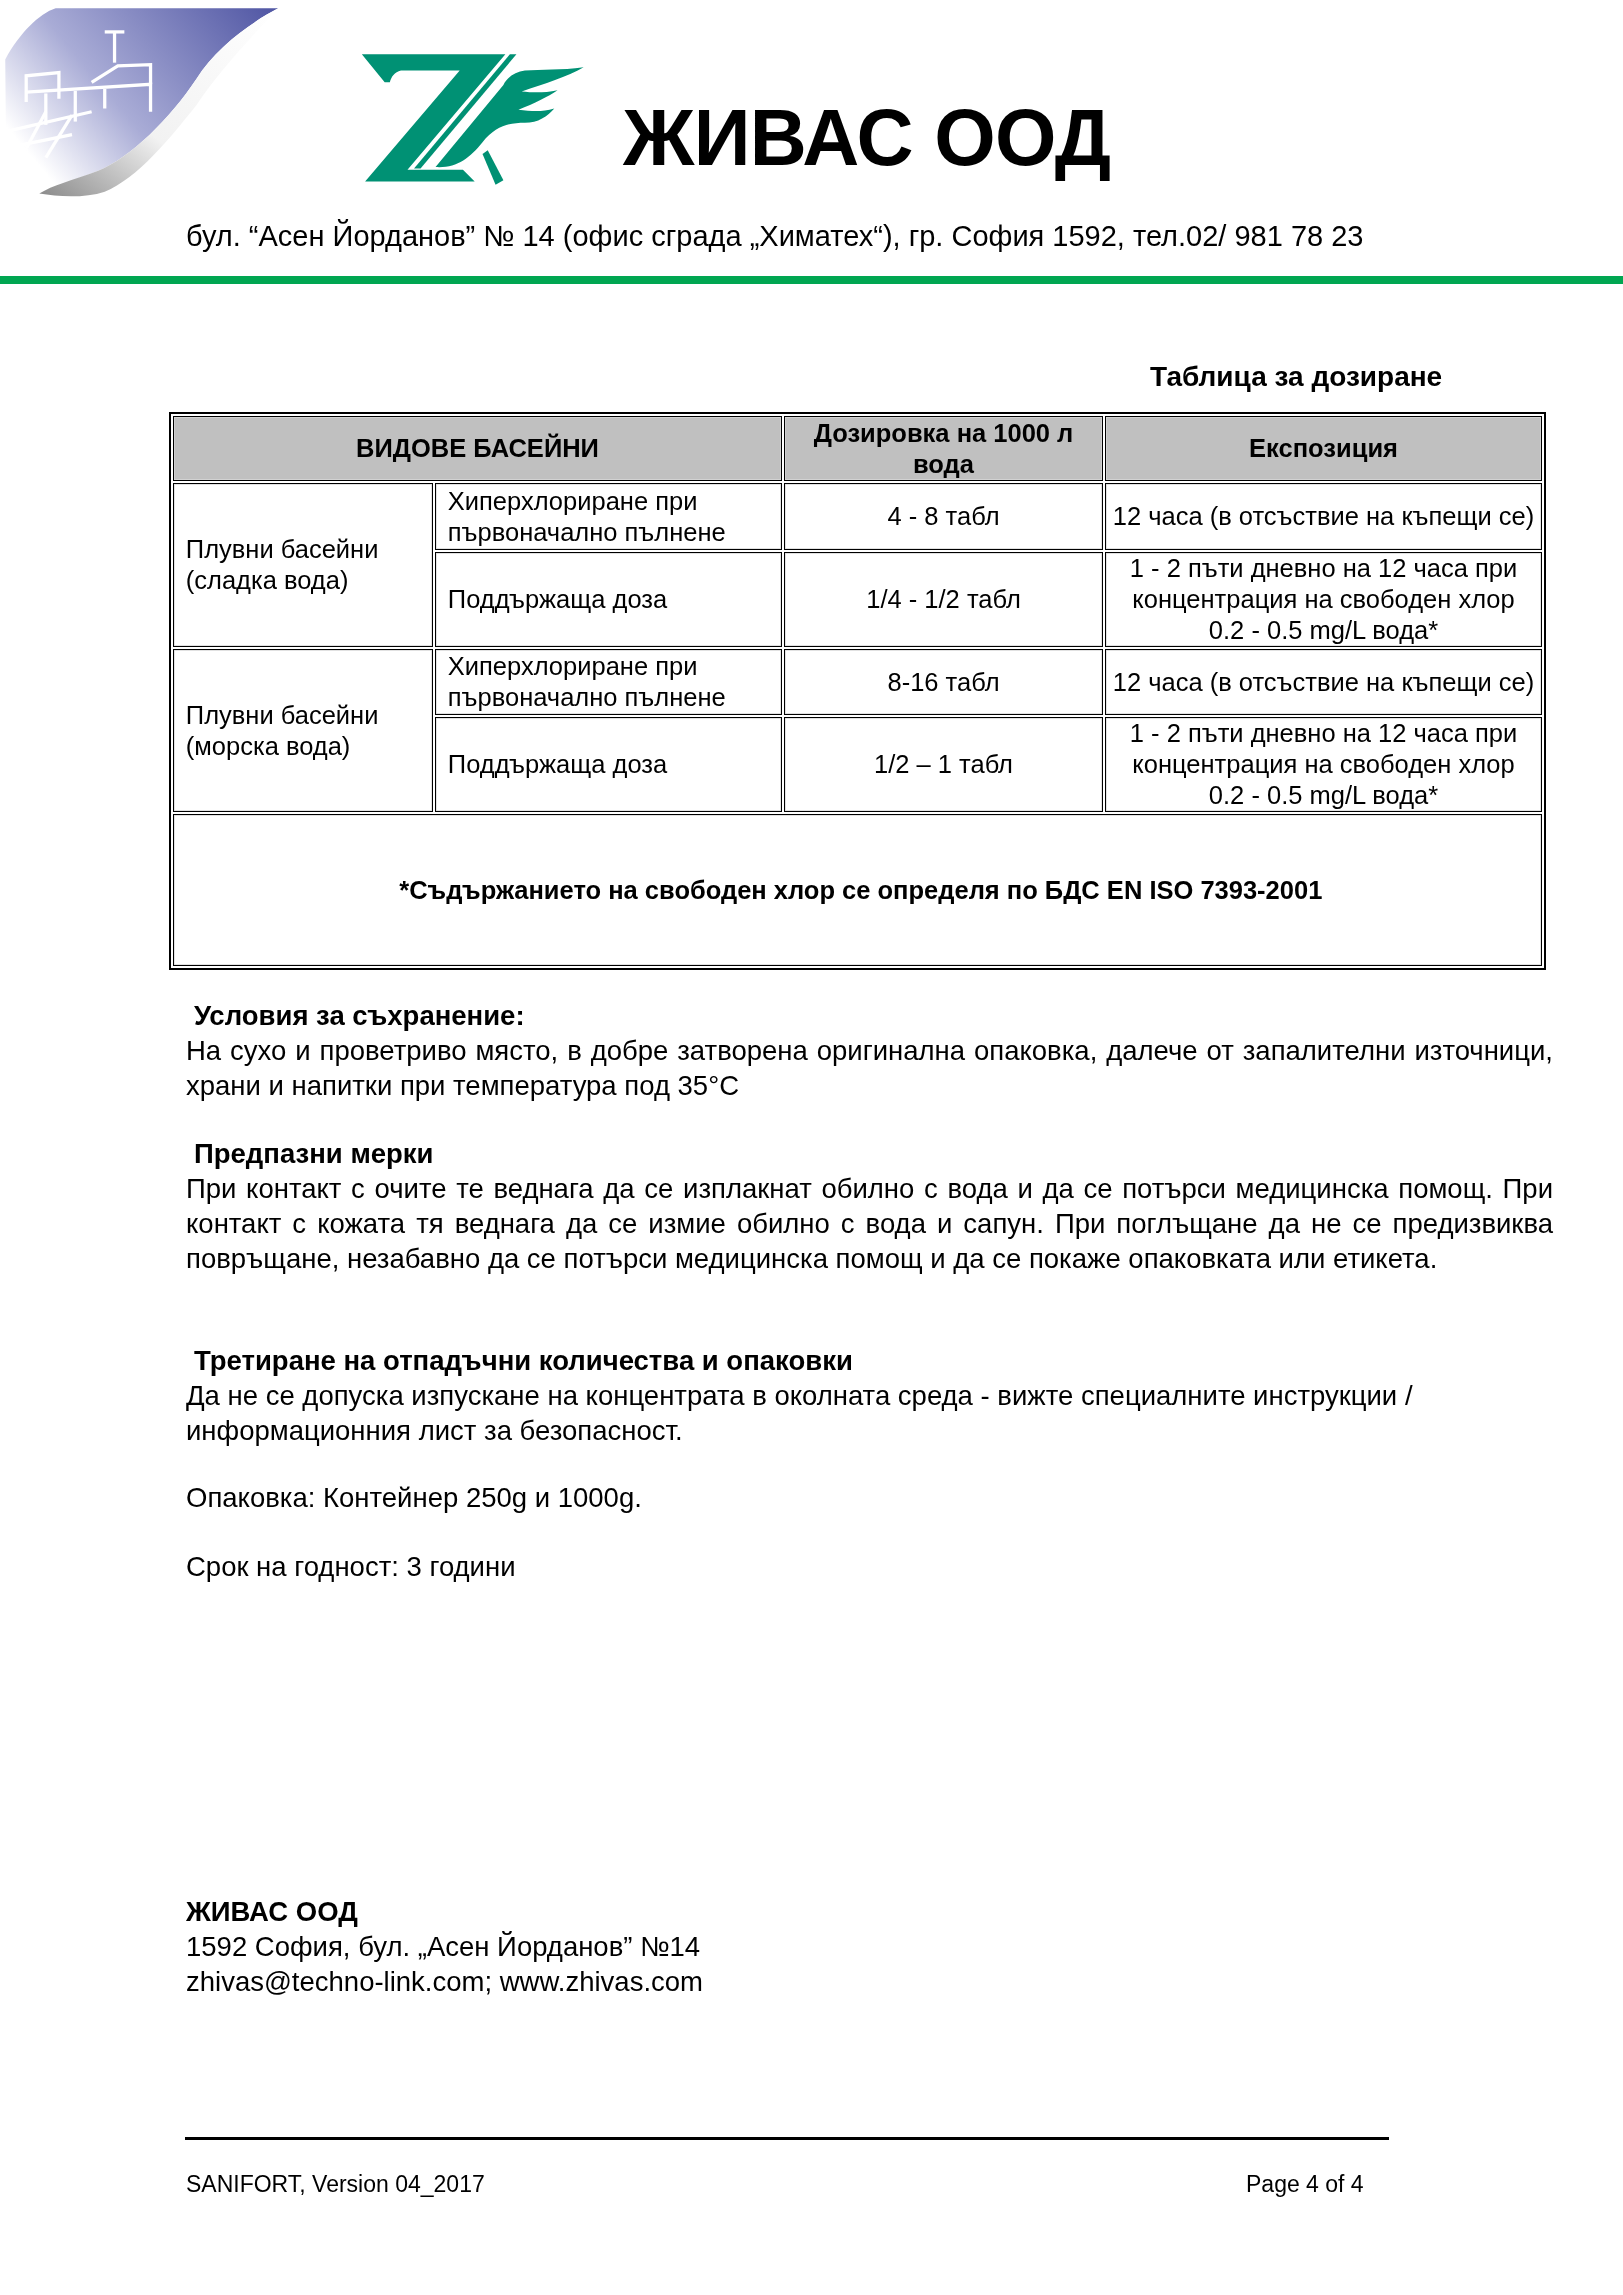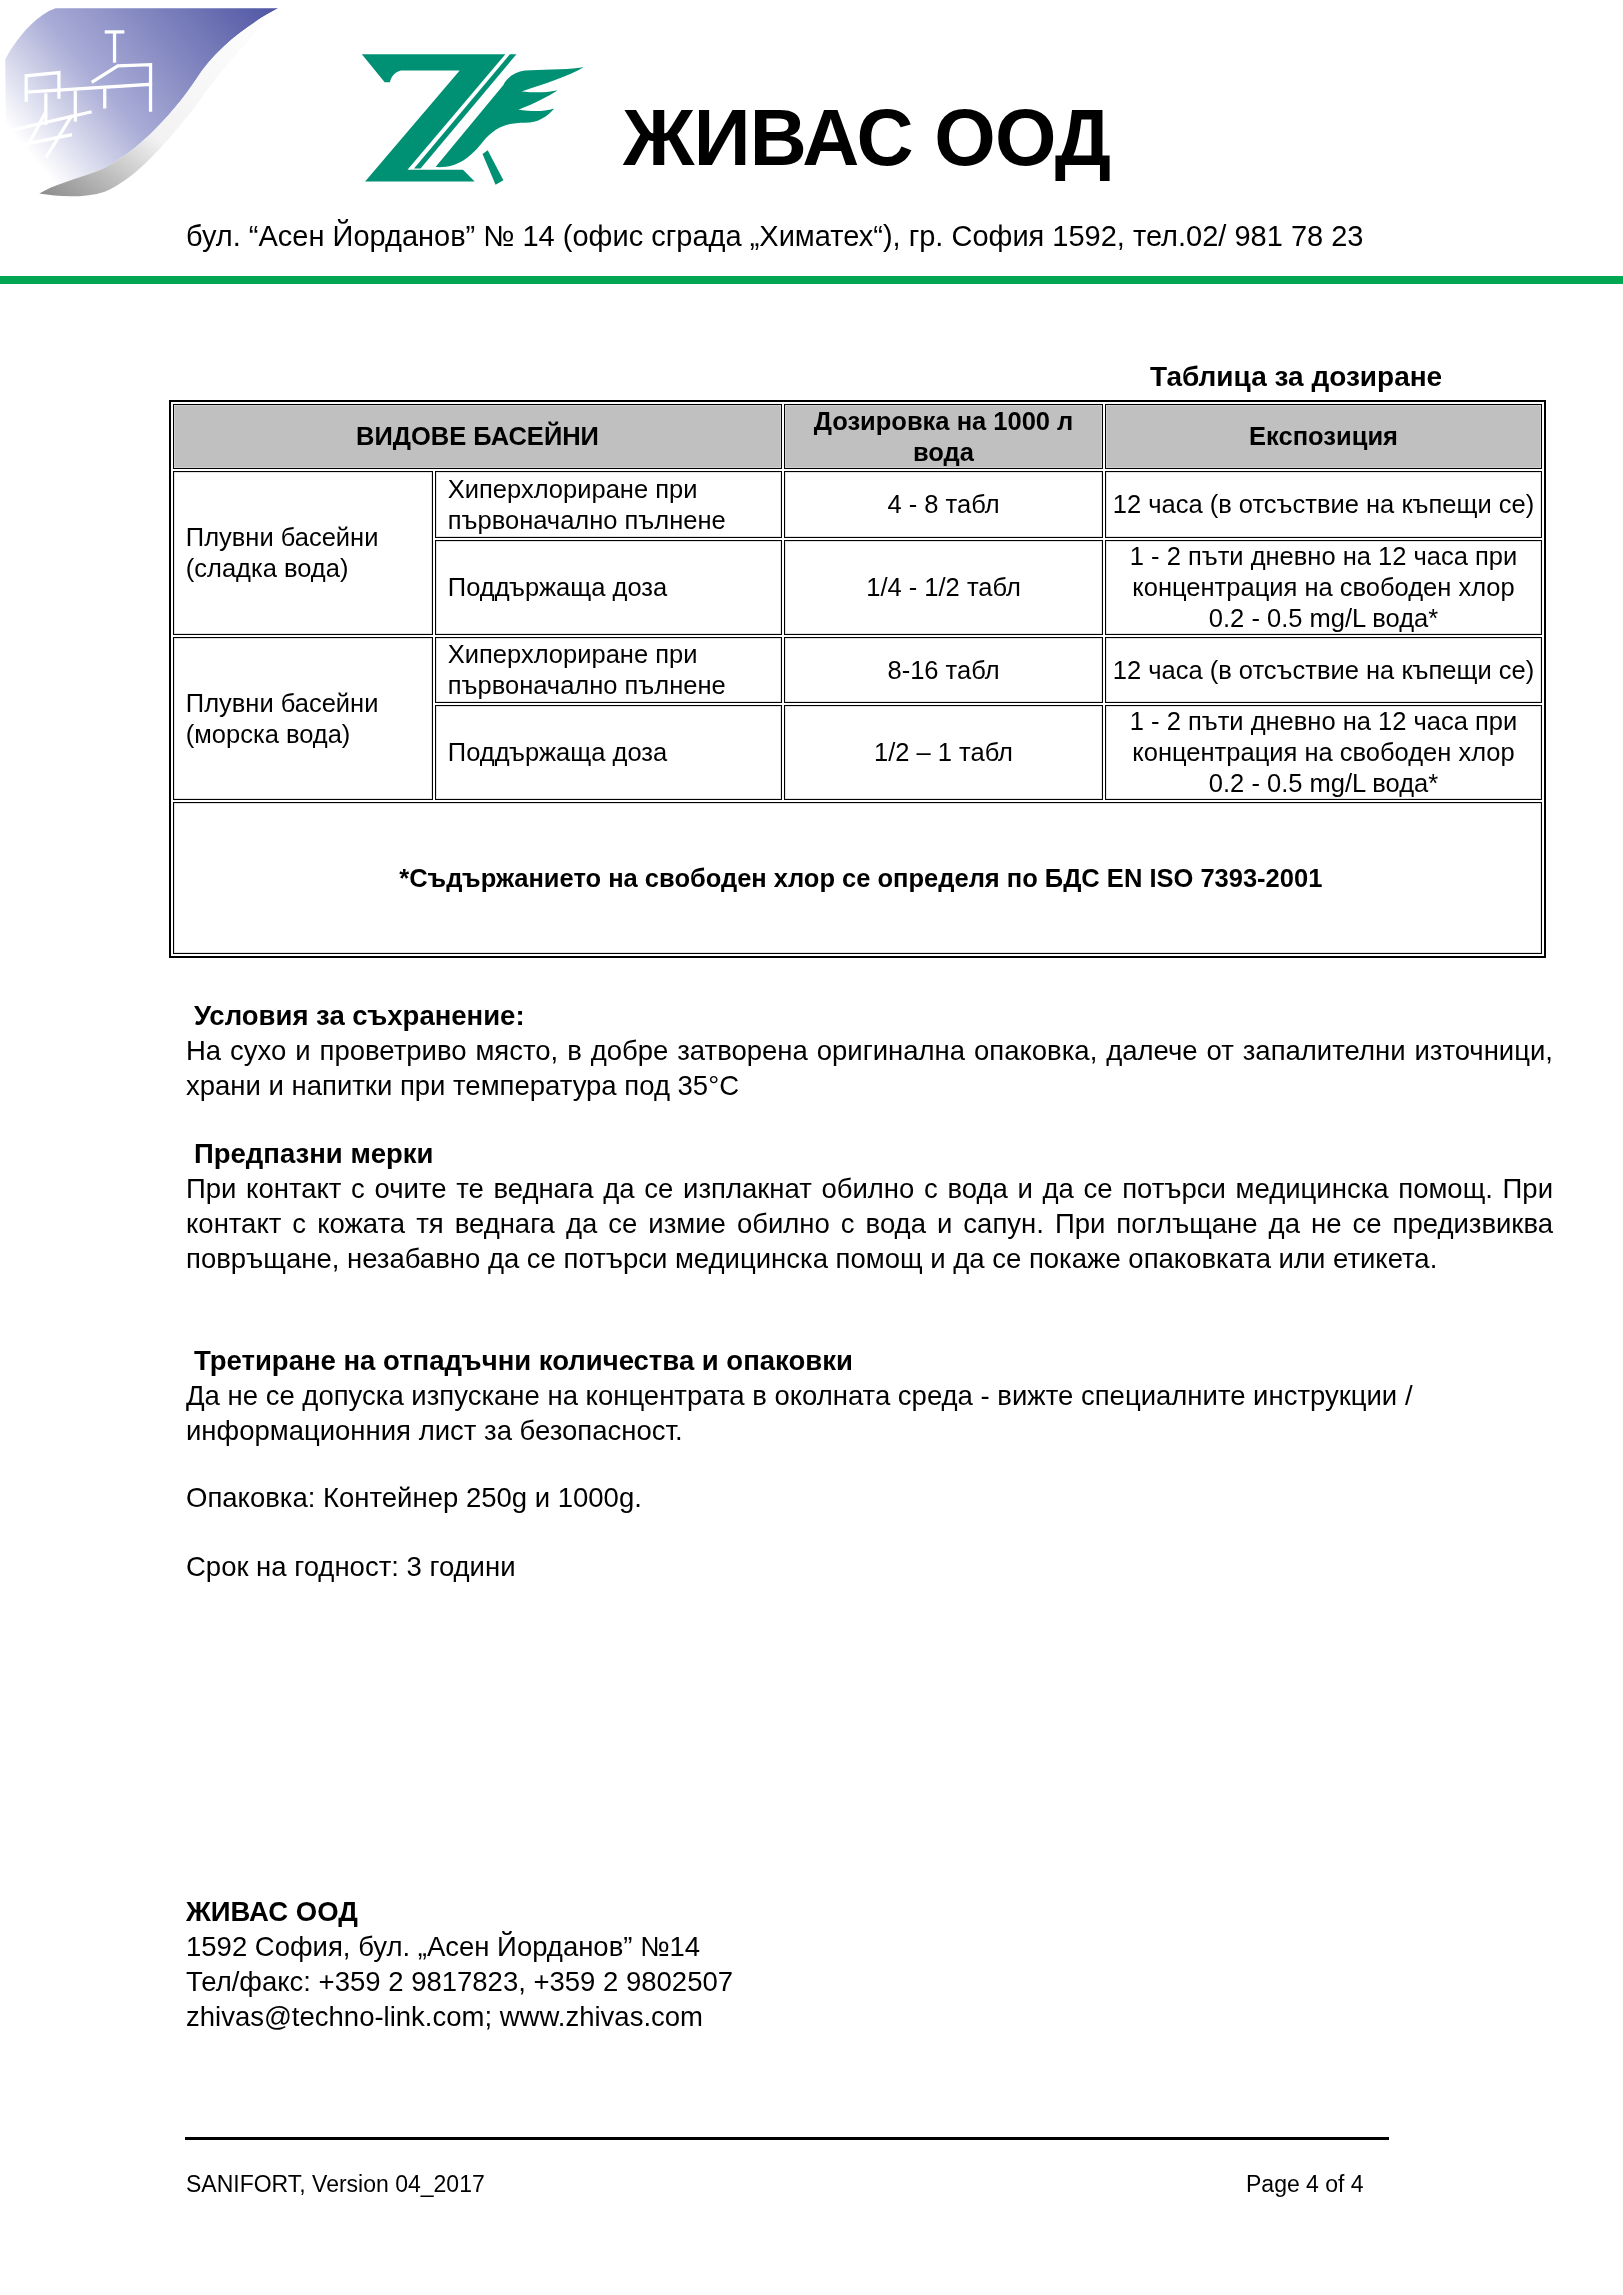--- a/index.html
+++ b/index.html
@@ -13,21 +13,21 @@
   
   #logo { left:358px; top:51px; width:236px; height:137px; }
 
   #company-title { left:623px; top:98px; font-size:79px; font-weight:bold; line-height:1; white-space:nowrap; letter-spacing:-0.7px; }
   #address-line { left:186px; top:222px; font-size:29px; line-height:1; white-space:nowrap; }
   #green-rule { left:0; top:276px; width:1623px; height:7.9px; }
 
   #table-title { left:1150px; top:363px; font-size:28px; font-weight:bold; line-height:1; white-space:nowrap; }
 
   
-  #dose-table { left:169px; top:400px; width:1184px; border-collapse:separate; border-spacing:2.6px;
+  #dose-table { left:169px; top:412px; width:1184px; border-collapse:separate; border-spacing:2.6px;
                 border:2.6px solid #000; outline:1.3px solid #fff; box-shadow:0 0 0 0.7px #888;
                 table-layout:fixed; }
   #dose-table td, #dose-table th { border:1.3px solid #000; box-shadow: inset 0 0 0 0.7px #d8d8d8;
                 font-size:25.5px; line-height:31px; text-align:center; vertical-align:middle; padding:0 5.2px; font-weight:normal; }
   #dose-table th { background:#c0c0c0; font-weight:bold; height:63px; }
   #dose-table td.group { text-align:left; font-weight:normal; padding-left:11.8px; }
   #dose-table td.sub { text-align:left; padding-left:11.8px; }
   #dose-table tr.r1 td { height:65px; }
   #dose-table tr.r2 td { height:90px; }
   #dose-table tr.r3 td { height:64px; }
@@ -165,20 +165,19 @@
   <span class="inline-b">Опаковка:</span><span> Контейнер 250g и 1000g.</span>
 </div>
 
 <div id="sec-shelf" class="abs sec">
   <span class="inline-b">Срок на годност:</span><span> 3 години</span>
 </div>
 
 <div id="contact" class="abs">
   <div class="h">ЖИВАС ООД</div>
   <div>1592 София, бул. „Асен Йорданов” №14</div>
-  <div>Тел/факс: +359 2 9817823, +359 2 9802507</div>
   <div>zhivas@techno-link.com; www.zhivas.com</div>
 </div>
 
 <div id="footer-rule" class="abs"></div>
 <div id="footer-left" class="abs">SANIFORT, Version 04_2017</div>
 <div id="footer-right" class="abs">Page 4 of 4</div>
 
 
 </body></html>

